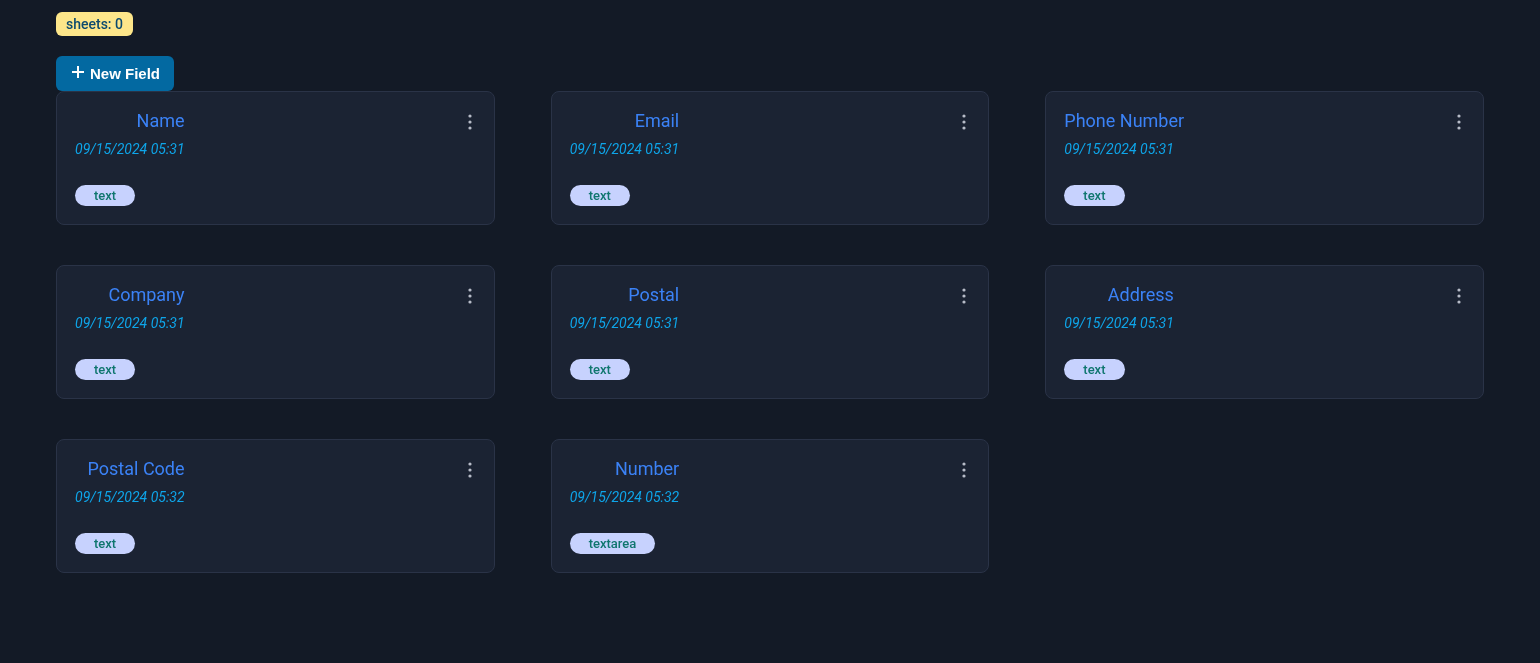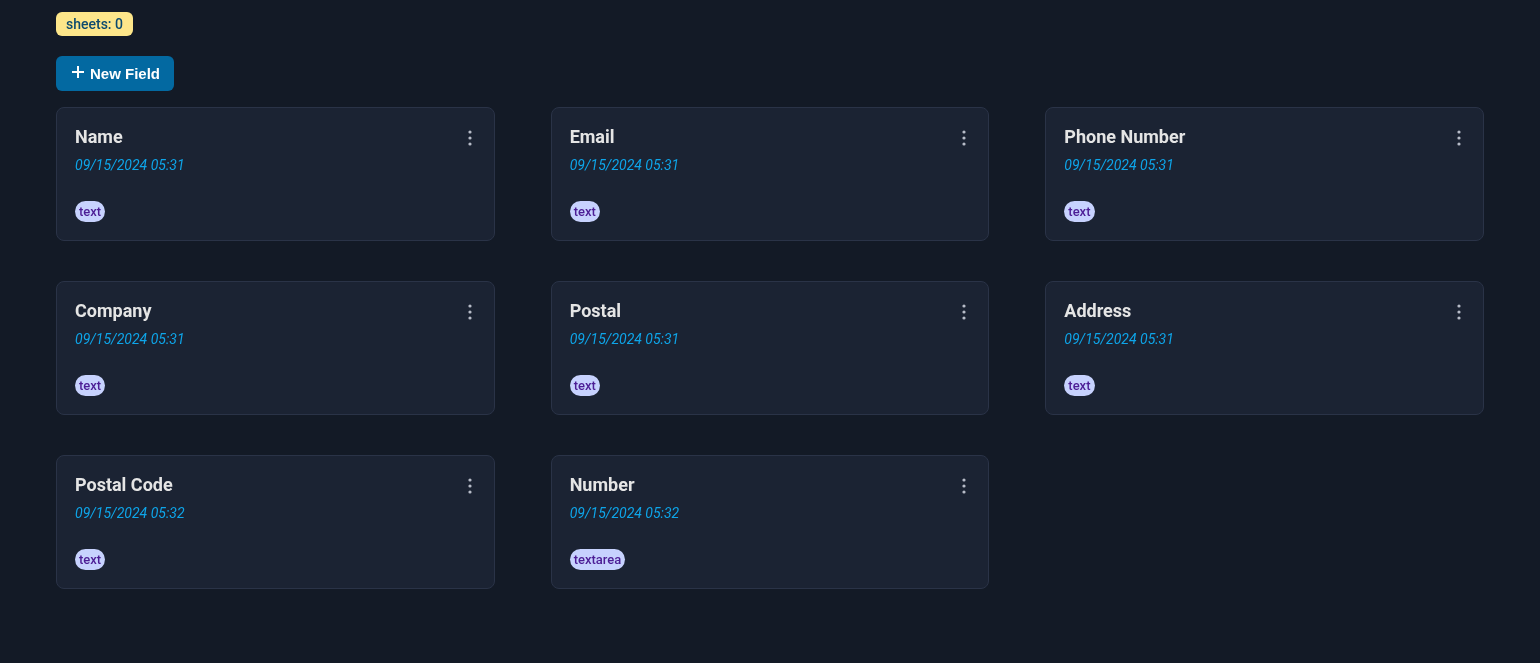--- a/index.html
+++ b/index.html
@@ -39,21 +39,20 @@
       align-items: center;
       gap: 4px;
       background-color: #0369a1;
       color: #ffffff;
       font-size: 15px;
       font-weight: 600;
       padding: 8px 14px;
       border: none;
       border-radius: 6px;
       cursor: pointer;
-      margin-bottom: 16px;
     }
     .new-field-btn svg {
       width: 16px;
       height: 16px;
     }
     .cards-grid {
       display: grid;
       grid-template-columns: repeat(3, 1fr);
       gap: 40px 56px;
     }
@@ -64,37 +63,38 @@
       padding: 18px;
       position: relative;
     }
     .card-header {
       display: flex;
       justify-content: space-between;
       align-items: flex-start;
     }
     .card-title {
       font-size: 18px;
-      font-weight: 700;
-      color: #e5e5e5;
+      font-weight: 400;
+      color: #3b82f6;
       margin-bottom: 10px;
+      text-align: right;
     }
     .card-date {
       font-size: 14px;
       font-style: italic;
       color: #0ea5e9;
       margin-bottom: 28px;
     }
     .type-pill {
       display: inline-block;
       background-color: #c7d2fe;
-      color: #4c1d95;
+      color: #0f766e;
       font-size: 13px;
       font-weight: 500;
-      padding: 3px 4px;
+      padding: 3px 19px;
       border-radius: 999px;
     }
     .more-btn {
       background: transparent;
       border: none;
       cursor: pointer;
       padding: 4px;
       color: #b7bcc8;
       display: flex;
       align-items: center;

